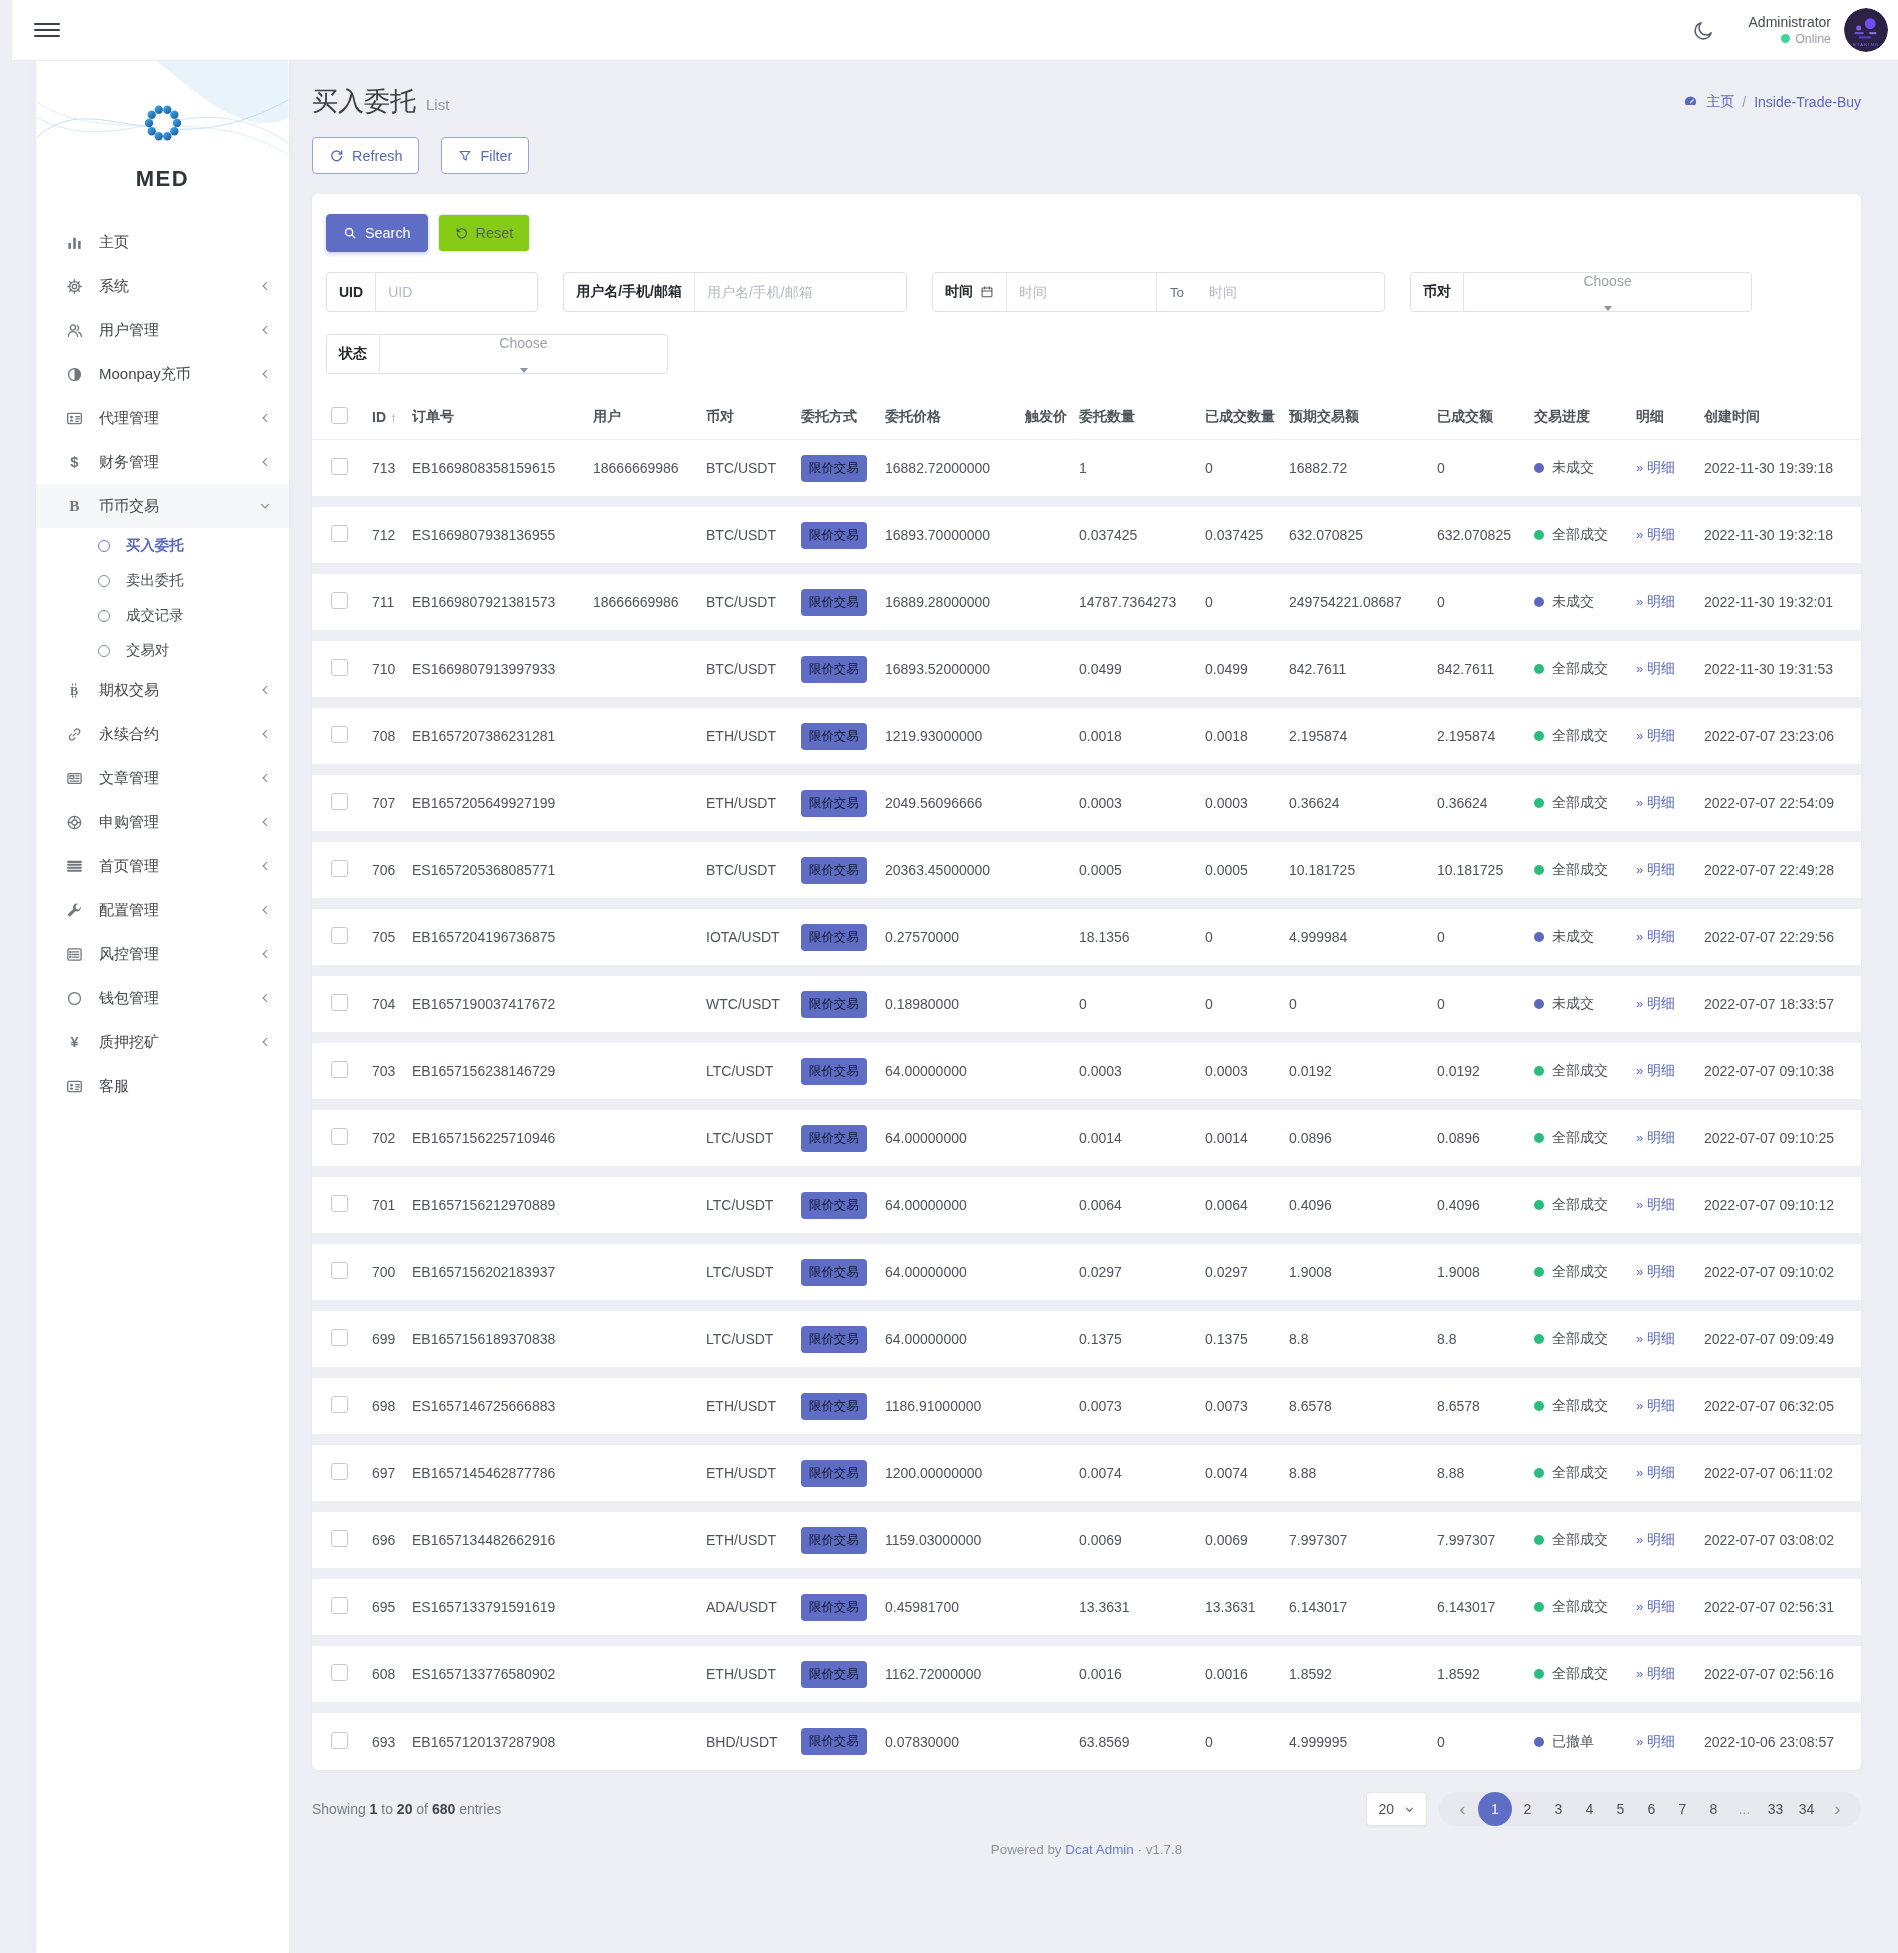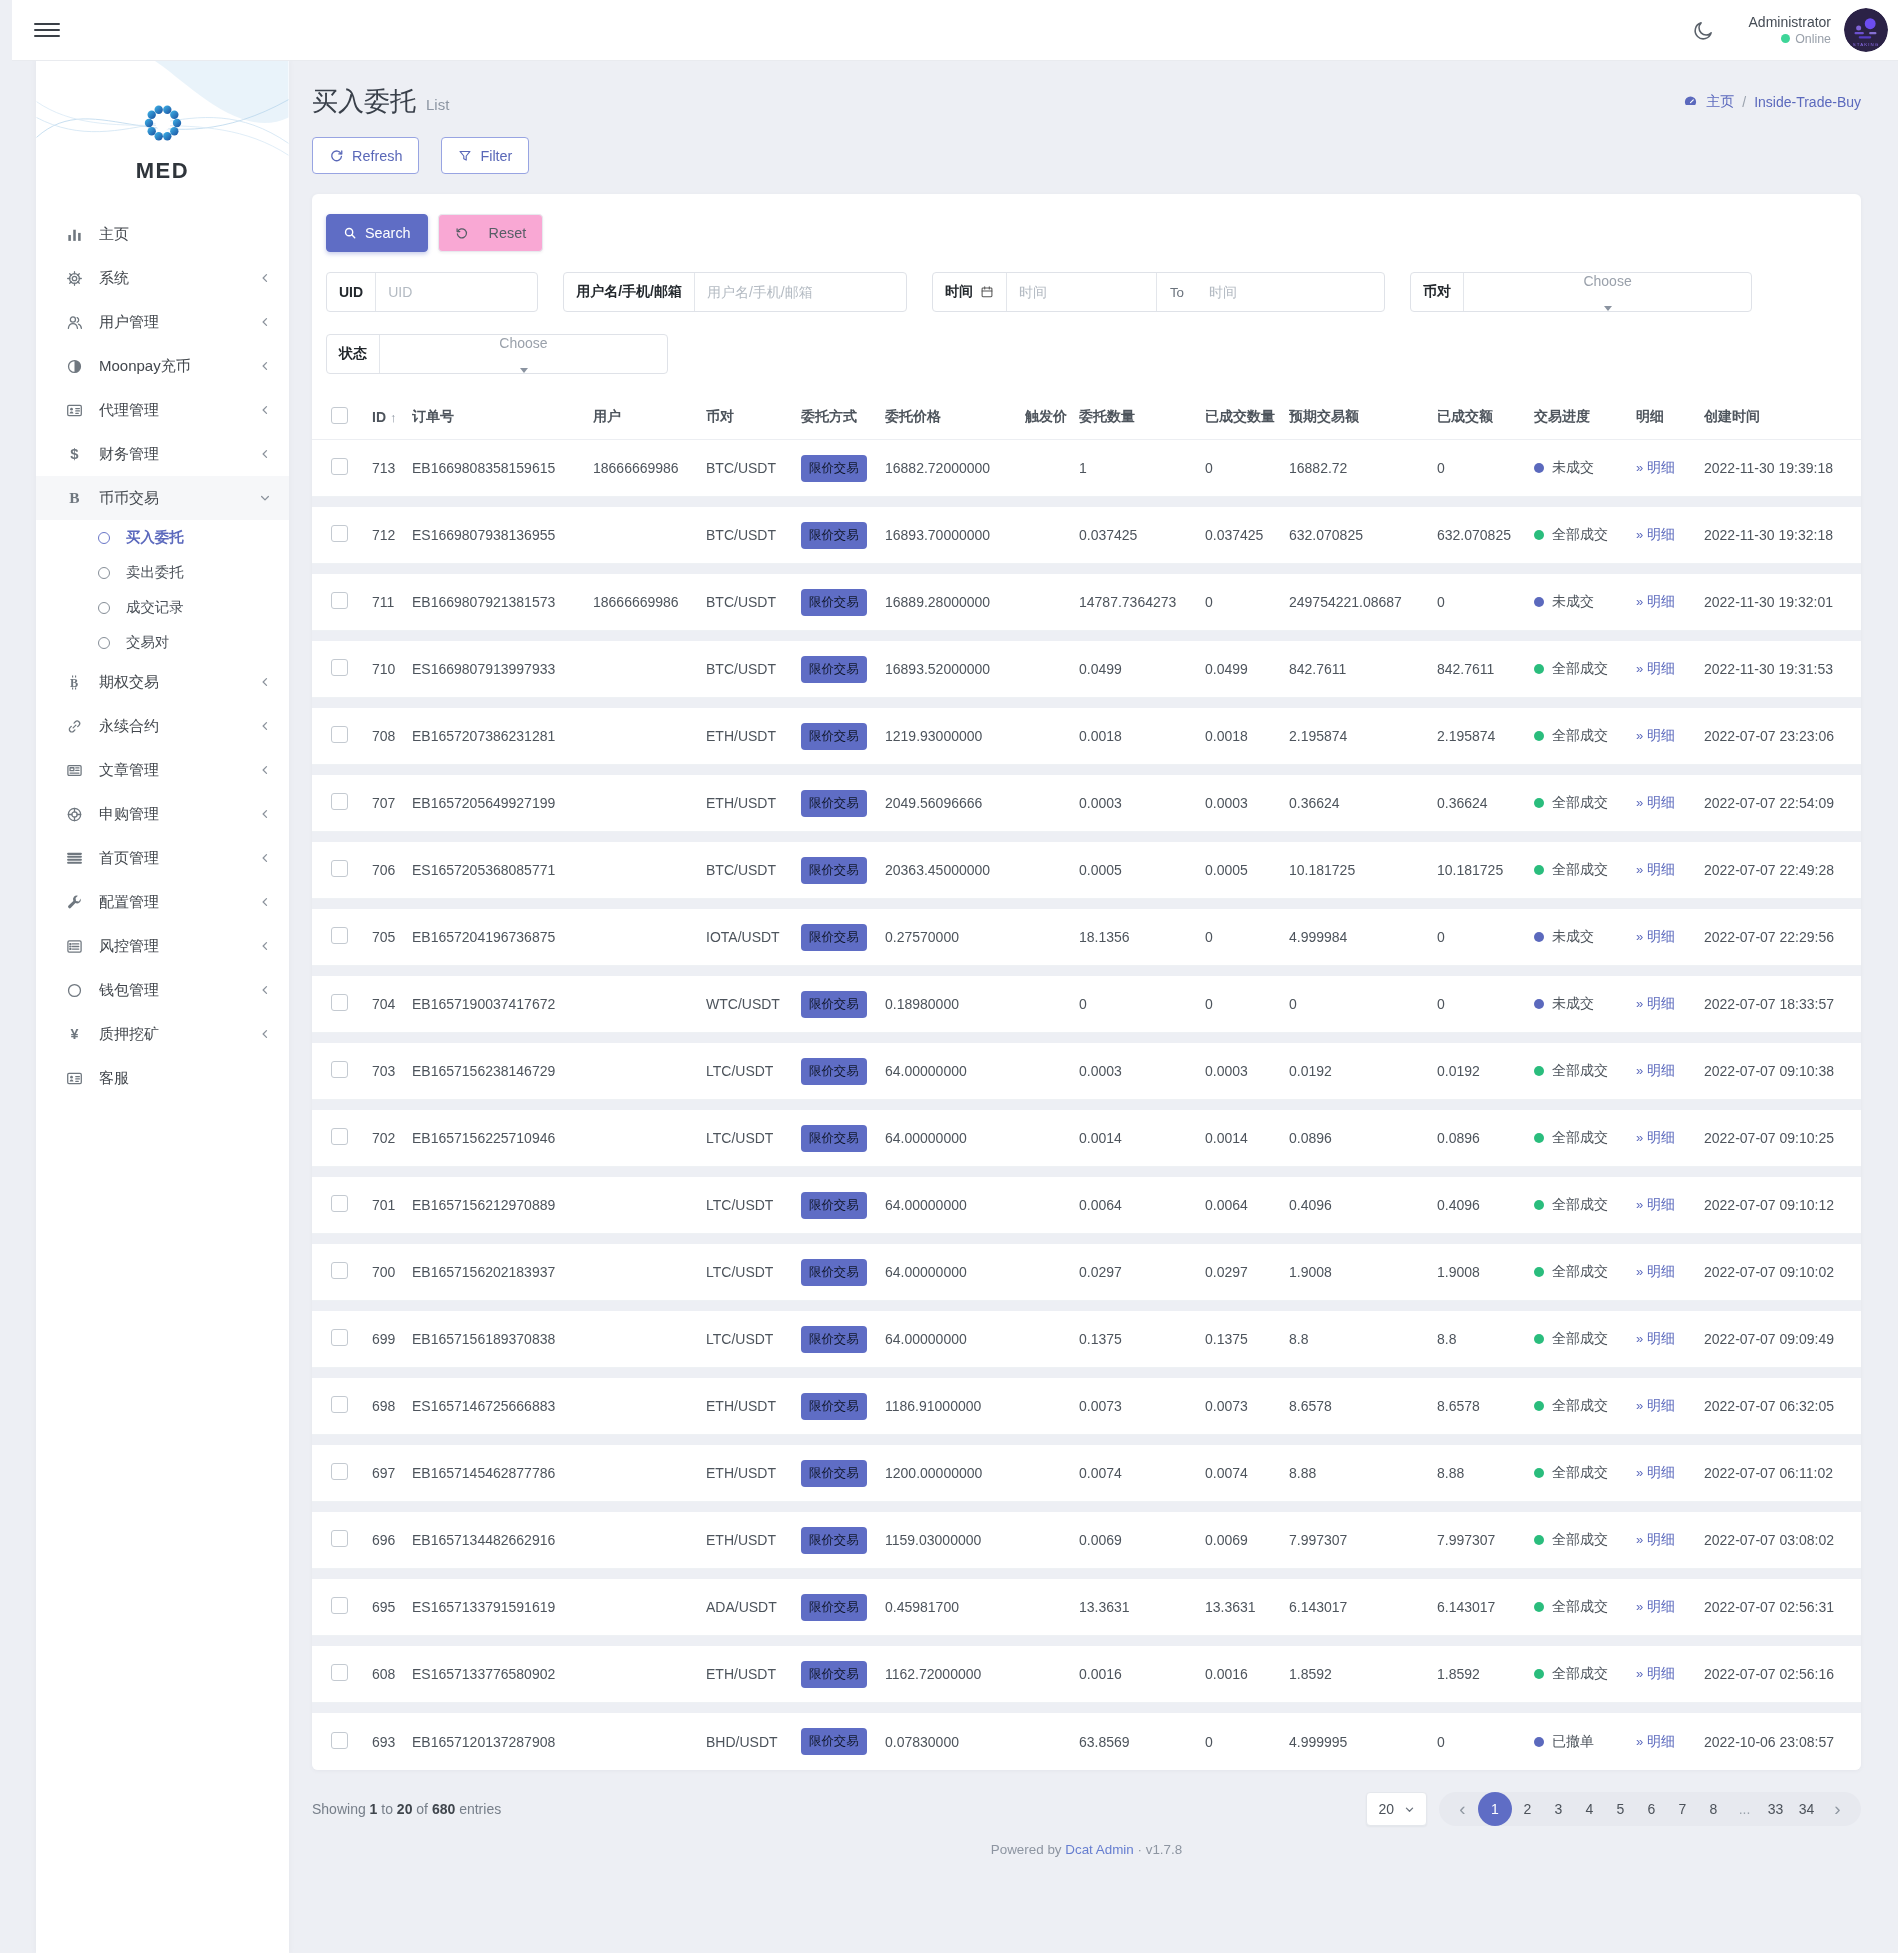--- a/index.html
+++ b/index.html
@@ -19,21 +19,21 @@
   .uname { font-size:14px; color:#454c55; line-height:17px; }
   .ustatus { font-size:12.4px; color:#99a0aa; display:flex; align-items:center; justify-content:flex-end; gap:5px; line-height:16px; }
   .odot { width:9px; height:9px; border-radius:50%; background:#3ed598; display:inline-block; }
   .avatar { width:44px; height:44px; border-radius:50%; overflow:hidden; margin-left:13px; cursor:pointer; flex:none; }
 
   
   .sidebar { position:absolute; left:36px; top:60px; width:253px; height:1893px; background:#fff;
     box-shadow:0 0 6px rgba(80,90,109,.06); }
   .wave { position:absolute; top:0; left:0; }
   .logo { position:relative; padding-top:40px; text-align:center; cursor:pointer; }
-  .logo-text { margin-top:8px; font-size:22px; font-weight:bold; letter-spacing:1.5px; color:#2f353b; }
+  .logo-text { margin-top:16px; font-size:22px; font-weight:bold; letter-spacing:1.5px; color:#2f353b; }
   #side-menu { position:relative; margin-top:28px; }
   .side-item { display:flex; align-items:center; height:44px; padding:0 18px 0 26px; cursor:pointer; color:#42474d; }
   .si-icon { width:24px; display:flex; justify-content:center; color:#6f777f; flex:none; }
   .si-label { margin-left:13px; font-size:15px; white-space:nowrap; }
   .si-caret { margin-left:auto; color:#8b929c; display:flex; }
   .si-caret.down { transform:rotate(-90deg); }
   .side-section.expanded > .side-item { background:#f6f7f9; }
   .side-sub { display:flex; align-items:center; height:35px; padding-left:62px; cursor:pointer; color:#4a5058; font-size:14.4px; }
   .sub-dot { width:12px; height:12px; border:1.5px solid #868e97; border-radius:50%; margin-right:16px; flex:none; }
   .side-sub.active { color:#5b69bd; font-weight:bold; }
@@ -48,22 +48,22 @@
   .bc-icon { color:#5b69bd; display:flex; }
   .bc-home, .bc-cur { color:#5b69bd; text-decoration:none; cursor:pointer; }
   .bc-sep { color:#9aa2ad; }
   .toolbar { margin-top:18px; display:flex; gap:22px; }
   .btn-outline { display:inline-flex; align-items:center; gap:8px; height:37px; padding:0 16px;
     background:#fff; border:1px solid #98a4e2; border-radius:4px; color:#5a68b8; font-size:14.4px;
     font-family:inherit; cursor:pointer; }
   .btn-primary { display:inline-flex; align-items:center; gap:8px; height:38px; padding:0 16px;
     background:#5f6dc5; border:1px solid #5f6dc5; border-radius:4px; color:#fff; font-size:14.4px;
     font-family:inherit; cursor:pointer; box-shadow:0 2px 4px rgba(95,109,197,.35); }
-  .btn-plain { display:inline-flex; align-items:center; gap:20px; height:38px; padding:0 16px;
-    background:#f9a8d4; border:1px solid #e7e9ee; border-radius:4px; color:#575e66; font-size:14.4px;
+  .btn-plain { display:inline-flex; align-items:center; gap:7px; height:38px; padding:0 16px;
+    background:#84cc16; border:1px solid #e7e9ee; border-radius:4px; color:#575e66; font-size:14.4px;
     font-family:inherit; cursor:pointer; box-shadow:0 1px 3px rgba(27,31,35,.06); }
 
   .card { margin-top:20px; background:#fff; border-radius:6px; box-shadow:0 1px 4px rgba(80,90,109,.06); overflow:hidden; }
   .search-row { padding:20px 14px 6px; display:flex; gap:10px; }
   .filters { padding:14px 14px 12px; display:flex; flex-wrap:wrap; gap:22px 25px; }
   .fgroup { display:inline-flex; align-items:stretch; height:40px; border:1px solid #dfe2e8; border-radius:4px; background:#fff; overflow:hidden; }
   .fg-label { display:flex; align-items:center; gap:7px; padding:0 12px; font-weight:bold; font-size:14px; color:#23282d; border-right:1px solid #e3e6eb; white-space:nowrap; }
   .fg-input { border:none; outline:none; padding:0 12px; font-size:14px; color:#444; background:transparent; font-family:inherit; }
   .fg-input::placeholder { color:#b3bac2; }
   .fg-mid { display:flex; align-items:center; padding:0 13px; font-size:13.4px; color:#6a727c; border-left:1px solid #e3e6eb; }

